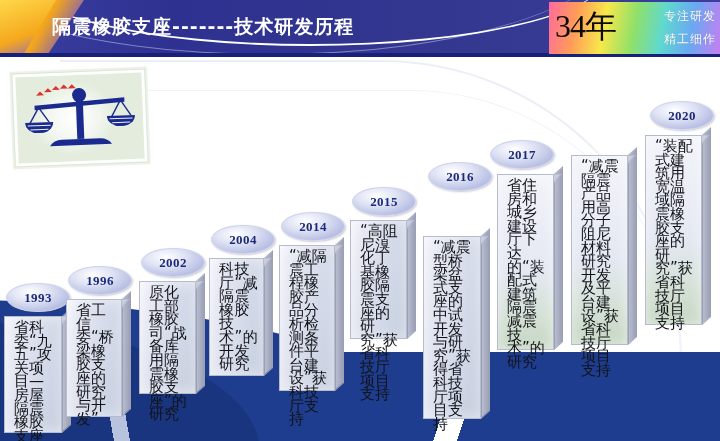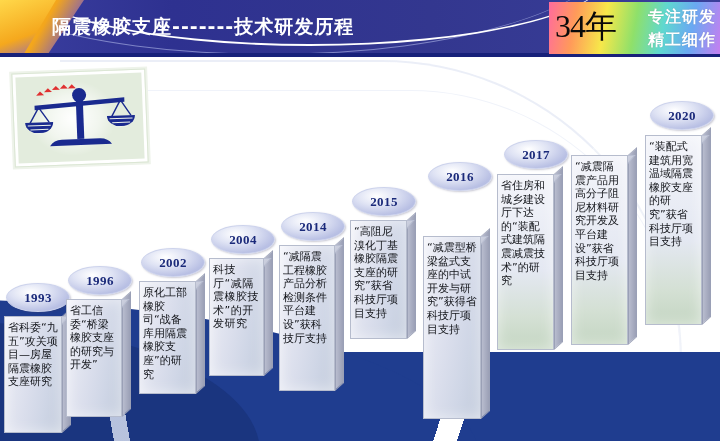--- a/index.html
+++ b/index.html
@@ -93,21 +93,21 @@
   .badge-num{
     position:absolute;left:6px;top:-2px;
     font-family:"Liberation Serif","DejaVu Serif",serif;
     font-size:32px;color:#0a0a0a;line-height:52px;letter-spacing:-1px;
   }
   .badge-lines{
     position:absolute;right:4px;top:3px;text-align:right;
   }
   .badge-line{
     font-family:"DejaVu Sans","Liberation Sans",sans-serif;
-    font-size:16px;font-weight:bold;color:#ffffff;line-height:23px;
+    font-size:12px;font-weight:normal;color:#ffffff;line-height:23px;
     letter-spacing:1px;
     text-shadow:0 0 1px rgba(0,0,0,.25);
   }
 
   
   .scale-card{
     position:absolute;left:14px;top:72px;width:126px;height:86px;
     background:#e3ecdd;border:3px solid #ffffff;
     outline:1px solid #dbe6d4;
     transform:rotate(-2.2deg);
@@ -148,23 +148,23 @@
   .pillar .face{
     position:absolute;left:0;top:0;width:100%;height:100%;
     background:linear-gradient(100deg,#f3f4fa 0%,#e7e9f3 18%,#dadeec 48%,#cfd6e6 72%,#c2cbdc 100%);
     border:1px solid #b6bccd;box-sizing:border-box;
     box-shadow:inset 0 0 14px rgba(255,255,255,.55);
   }
   .pillar .face.greenfoot{
     background:linear-gradient(180deg,#f3f4fa 0%,#e4e8f2 55%,#d4e0d4 82%,#c4d6c2 100%);
   }
   .pillar .txt{
-    position:absolute;left:4px;right:4px;top:5px;
+    position:absolute;left:10px;right:4px;top:5px;
     font-family:"DejaVu Sans","Liberation Sans",sans-serif;
-    font-size:11px;line-height:13.6px;color:#111318;
+    font-size:15px;line-height:13.6px;color:#111318;
     text-align:left;word-break:break-all;letter-spacing:0px;
   }
   .pillar .txt.sp{letter-spacing:.5px;}
 </style>
 </head>
 <body>
 
 <div class="slide">
 
   <div class="bg-white"></div>
@@ -283,21 +283,21 @@
   <div class="year-bubble" style="left:428px;top:162px;">
     <span>2016</span>
   </div>
   <div class="pillar" style="left:423px;top:196px;width:58px;height:183px;margin-top:40px;">
     <div class="side"></div>
     <div class="top"></div>
     <div class="face"></div>
     <div class="txt">“减震型桥梁盆式支座的中试开发与研究”获得省科技厅项目支持</div>
   </div>
 
-  <div class="year-bubble" style="left:504px;top:140px;">
+  <div class="year-bubble" style="left:490px;top:140px;">
     <span>2017</span>
   </div>
   <div class="pillar" style="left:497px;top:174px;width:57px;height:176px;">
     <div class="side"></div>
     <div class="top"></div>
     <div class="face greenfoot"></div>
     <div class="txt">省住房和城乡建设厅下达的“装配式建筑隔震减震技术”的研究</div>
   </div>
 
   <div class="pillar" style="left:571px;top:155px;width:57px;height:190px;">

